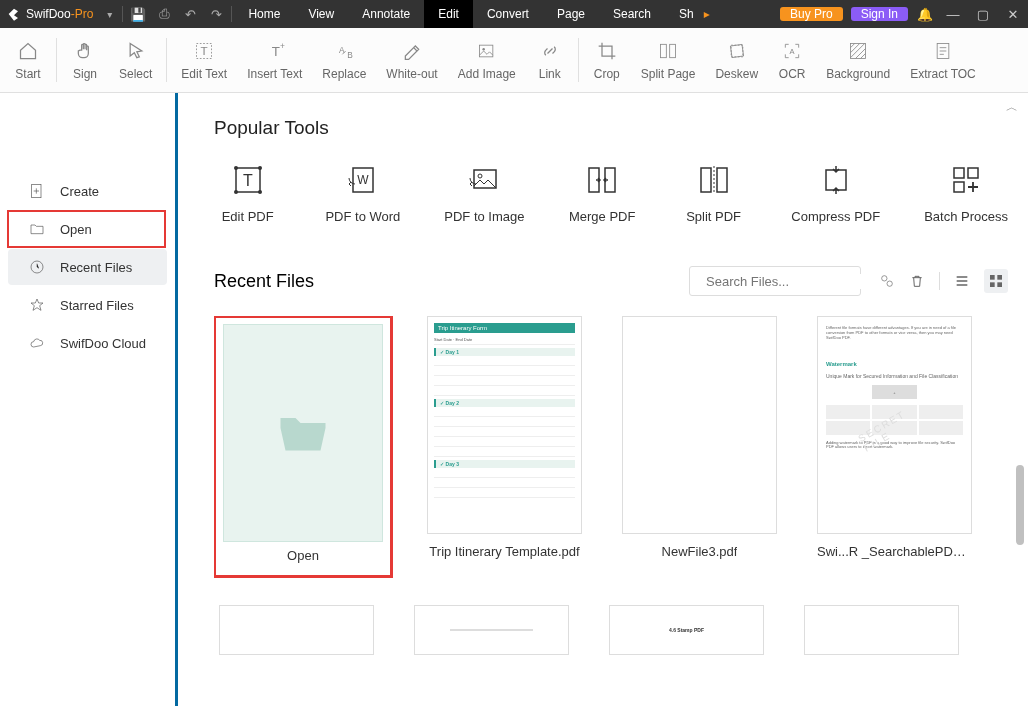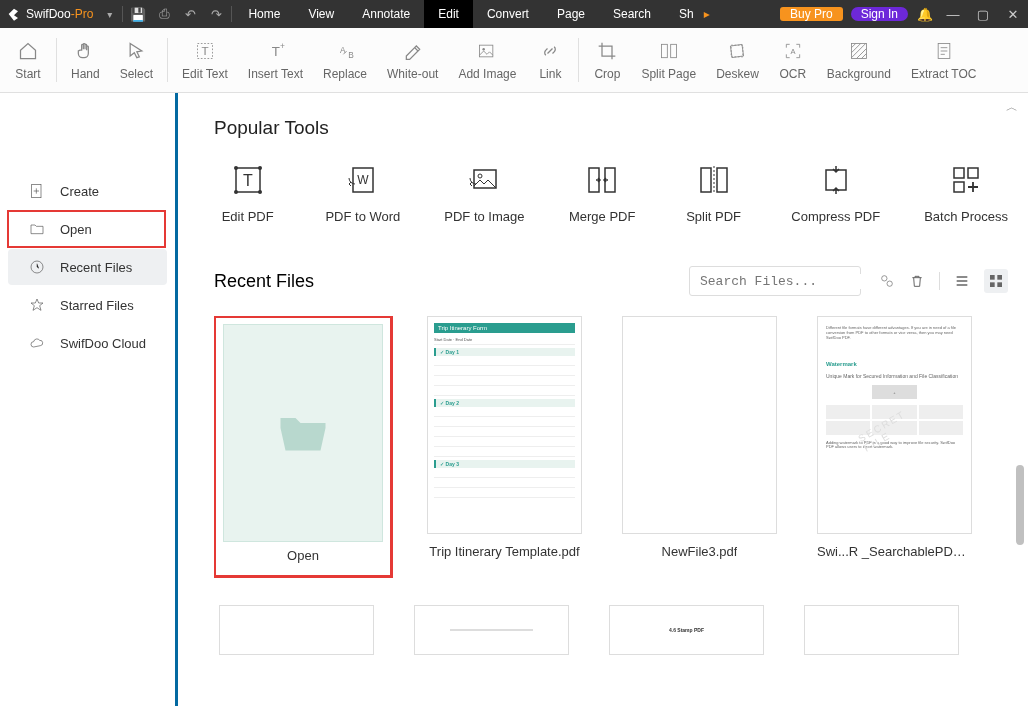--- a/index.html
+++ b/index.html
@@ -13,21 +13,21 @@
 .titlebar .app-name .pro { color: #f7931e; }
 .titlebar .dropdown-caret { margin: 0 8px; color: #aaa; font-size: 10px; }
 .titlebar .divider { width: 1px; height: 16px; background: #555; margin: 0 2px; }
 .titlebar .qat-icon { width: 26px; text-align: center; color: #aaa; cursor: pointer; font-size: 13px; }
 .titlebar .menus { display: flex; height: 100%; }
 .titlebar .menu-item { padding: 13px 14px; display: flex; align-items: center; height: 100%; cursor: pointer; }
 .titlebar .menu-item.active { background: #000000; }
 .titlebar .spacer { flex: 1; }
 .titlebar .btn { padding: 0 10px; border-radius: 3px; margin: 0 4px; cursor: pointer; font-size: 12px; }
 .titlebar .btn.buy { background: #f7931e; }
-.titlebar .btn.signin { background: #6d28d9; border-radius: 9px; }
+.titlebar .btn.signin { background: #8b5cf6; }
 .titlebar .win-controls { display: flex; }
 .titlebar .win-btn { width: 30px; text-align: center; cursor: pointer; color: #ccc; font-size: 13px; }
 
 
 .ribbon { height: 65px; background: #fcfcfc; border-bottom: 1px solid #e0e0e0; display: flex; align-items: center; padding: 0 4px; position: relative; }
 .ribbon .tool { display: flex; flex-direction: column; align-items: center; padding: 4px 10px; cursor: pointer; color: #666; font-size: 12px; min-width: 48px; }
 .ribbon .tool .ticon { height: 24px; display: flex; align-items: center; justify-content: center; color: #888; }
 .ribbon .tool .tlabel { margin-top: 4px; white-space: nowrap; }
 .ribbon .rsep { width: 1px; height: 44px; background: #e0e0e0; margin: 0 4px; }
 
@@ -42,21 +42,21 @@
 .main { flex: 1; padding: 24px 20px 0 36px; overflow: hidden; position: relative; }
 .section-title { font-size: 19px; font-weight: 500; color: #222; margin-bottom: 24px; }
 .popular-tools { display: flex; gap: 44px; margin-bottom: 42px; }
 .ptool { display: flex; flex-direction: column; align-items: center; cursor: pointer; width: 90px; }
 .ptool .picon { width: 34px; height: 34px; display: flex; align-items: center; justify-content: center; margin-bottom: 12px; color: #333; }
 .ptool .plabel { font-size: 13px; color: #333; text-align: center; white-space: nowrap; }
 
 .recent-header { display: flex; align-items: center; margin-bottom: 20px; }
 .recent-header .rtitle { font-size: 18px; font-weight: 500; flex: 1; }
 .search-box { width: 172px; height: 30px; border: 1px solid #ddd; border-radius: 3px; display: flex; align-items: center; padding: 0 10px; color: #999; font-size: 13px; }
-.search-box input { border: none; outline: none; flex: 1; margin-left: 0; font-size: 13px; font-family: Liberation Mono, monospace; }
+.search-box input { border: none; outline: none; flex: 1; margin-left: 6px; font-size: 13px; }
 .view-controls { display: flex; align-items: center; margin-left: 18px; gap: 14px; color: #666; }
 .view-controls .vc { cursor: pointer; display: flex; align-items: center; }
 .view-controls .vsep { width: 1px; height: 18px; background: #ddd; }
 
 .files-grid { display: flex; flex-wrap: wrap; gap: 28px 30px; overflow-y: auto; height: 340px; padding-right: 10px; }
 .file-card { width: 165px; display: flex; flex-direction: column; align-items: center; cursor: pointer; }
 .file-card .thumb { width: 155px; height: 218px; border: 1px solid #ddd; background: #fff; display: flex; align-items: center; justify-content: center; position: relative; overflow: hidden; }
 .file-card .fname { margin-top: 10px; font-size: 13px; color: #333; text-align: center; max-width: 155px; overflow: hidden; text-overflow: ellipsis; white-space: nowrap; }
 .file-card.open-card { outline: 3px solid #e53935; outline-offset: -2px; padding: 8px; width: 178px; }
 .file-card.open-card .thumb { background: #e8f3ef; border: 1px solid #cfe6de; width: 160px; }
@@ -130,21 +130,21 @@
       </div>
       <div class="tlabel">Start</div>
     </div>
   <div class="rsep"></div>
   <div class="tool">
       <div class="ticon">
         <svg width="20" height="20" viewBox="0 0 24 24">
           <path fill="none" stroke="#888" stroke-width="1.5" d="M8 11V5a1 1 0 012 0v5V4a1 1 0 012 0v6V5a1 1 0 012 0v6V7a1 1 0 012 0v8a5 5 0 01-5 5h-2a5 5 0 01-5-5v-3l2-1z"></path>
         </svg>
       </div>
-      <div class="tlabel">Hand</div>
+      <div class="tlabel">Sign</div>
     </div>
   <div class="tool">
       <div class="ticon">
         <svg width="20" height="20" viewBox="0 0 24 24">
           <path fill="none" stroke="#888" stroke-width="1.5" d="M5 3l14 9-6 1 3 6-3 1-3-6-5 4z"></path>
         </svg>
       </div>
       <div class="tlabel">Select</div>
     </div>
   <div class="rsep"></div>

